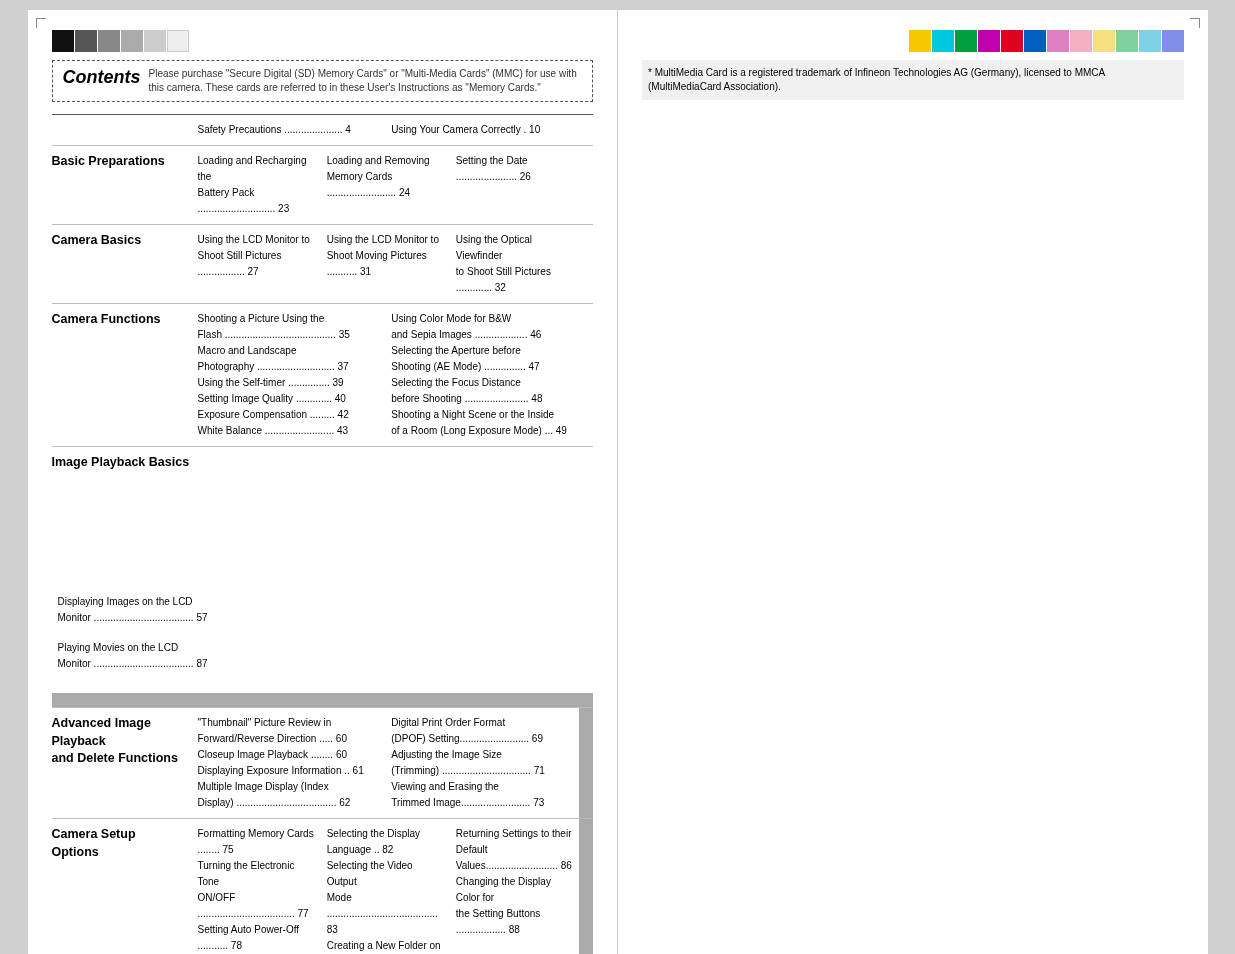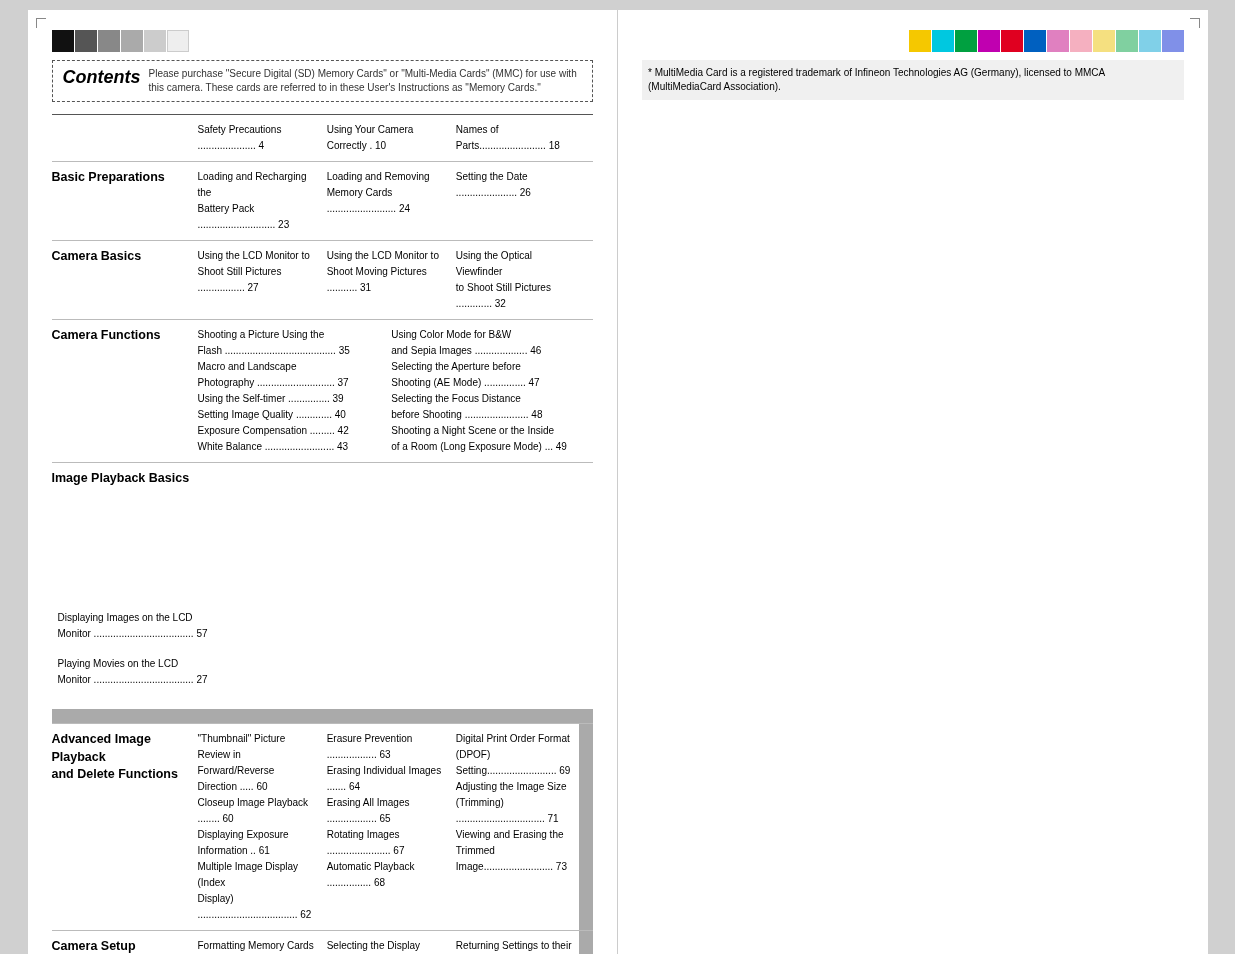--- a/index.html
+++ b/index.html
@@ -119,21 +119,20 @@
       <span class="contents-title">Contents</span>
       <span class="contents-note">Please purchase "Secure Digital (SD) Memory Cards" or "Multi-Media Cards" (MMC) for use with this camera. These cards are referred to in these User's Instructions as "Memory Cards."</span>
     </div>
 
     <div id="toc-container">
         <div style="width: 100%; font-family: Arial, sans-serif;">
           <div style="display: flex; border-top: 1px solid rgb(85, 85, 85); width: 100%; position: relative;">
             <div style="flex: 0 0 140px; font-weight: bold; font-size: 12.5px; padding: 7px 8px 7px 0px; line-height: 1.4; white-space: pre-line;"></div>
             <div style="flex: 1 1 0%; padding: 7px 6px; font-size: 10px; line-height: 1.6; white-space: pre-line;">Safety Precautions ..................... 4</div>
             <div style="flex: 1 1 0%; padding: 7px 6px; font-size: 10px; line-height: 1.6; white-space: pre-line;">Using Your Camera Correctly . 10</div>
-            <div style="flex: 1 1 0%; padding: 7px 6px; font-size: 10px; line-height: 1.6; white-space: pre-line;">Names of Parts........................ 18</div>
             <div style="flex: 0 0 14px;"></div>
           </div>
           <div style="display: flex; border-top: 1px solid rgb(187, 187, 187); width: 100%; position: relative;">
             <div style="flex: 0 0 140px; font-weight: bold; font-size: 12.5px; padding: 7px 8px 7px 0px; line-height: 1.4; white-space: pre-line;">Basic Preparations</div>
             <div style="flex: 1 1 0%; padding: 7px 6px; font-size: 10px; line-height: 1.6; white-space: pre-line;">Loading and Recharging the
 Battery Pack ............................ 23</div>
             <div style="flex: 1 1 0%; padding: 7px 6px; font-size: 10px; line-height: 1.6; white-space: pre-line;">Loading and Removing
 Memory Cards ......................... 24</div>
             <div style="flex: 1 1 0%; padding: 7px 6px; font-size: 10px; line-height: 1.6; white-space: pre-line;">Setting the Date ...................... 26</div>
             <div style="flex: 0 0 14px;"></div>
@@ -166,38 +165,33 @@
 before Shooting ....................... 48
 Shooting a Night Scene or the Inside
 of a Room (Long Exposure Mode) ... 49</div>
             <div style="flex: 0 0 14px;"></div>
           </div>
           <div style="display: flex; border-top: 1px solid rgb(187, 187, 187); width: 100%; position: relative; flex-direction: column;">
             <div style="flex: 0 0 140px; font-weight: bold; font-size: 12.5px; padding: 7px 8px 7px 0px; line-height: 1.4; white-space: pre-line;">Image Playback Basics</div>
             <div style="flex: 1 1 0%; padding: 7px 6px; font-size: 10px; line-height: 1.6; white-space: pre-line;">Displaying Images on the LCD
 Monitor .................................... 57</div>
             <div style="flex: 1 1 0%; padding: 7px 6px; font-size: 10px; line-height: 1.6; white-space: pre-line;">Playing Movies on the LCD
-Monitor .................................... 27</div>
+Monitor .................................... 87</div>
             <div style="flex: 1 1 0%; padding: 7px 6px; font-size: 10px; line-height: 1.6; white-space: pre-line;"></div>
             <div style="flex: 0 0 14px; background: rgb(170, 170, 170);"></div>
           </div>
           <div style="display: flex; border-top: 1px solid rgb(187, 187, 187); width: 100%; position: relative;">
             <div style="flex: 0 0 140px; font-weight: bold; font-size: 12.5px; padding: 7px 8px 7px 0px; line-height: 1.4; white-space: pre-line;">Advanced Image Playback
 and Delete Functions</div>
             <div style="flex: 1 1 0%; padding: 7px 6px; font-size: 10px; line-height: 1.6; white-space: pre-line;">"Thumbnail" Picture Review in
 Forward/Reverse Direction ..... 60
 Closeup Image Playback ........ 60
 Displaying Exposure Information .. 61
 Multiple Image Display (Index
 Display) .................................... 62</div>
-            <div style="flex: 1 1 0%; padding: 7px 6px; font-size: 10px; line-height: 1.6; white-space: pre-line;">Erasure Prevention .................. 63
-Erasing Individual Images ....... 64
-Erasing All Images .................. 65
-Rotating Images ....................... 67
-Automatic Playback ................ 68</div>
             <div style="flex: 1 1 0%; padding: 7px 6px; font-size: 10px; line-height: 1.6; white-space: pre-line;">Digital Print Order Format
 (DPOF) Setting......................... 69
 Adjusting the Image Size
 (Trimming) ................................ 71
 Viewing and Erasing the
 Trimmed Image......................... 73</div>
             <div style="flex: 0 0 14px; background: rgb(170, 170, 170);"></div>
           </div>
           <div style="display: flex; border-top: 1px solid rgb(187, 187, 187); width: 100%; position: relative;">
             <div style="flex: 0 0 140px; font-weight: bold; font-size: 12.5px; padding: 7px 8px 7px 0px; line-height: 1.4; white-space: pre-line;">Camera Setup Options</div>

